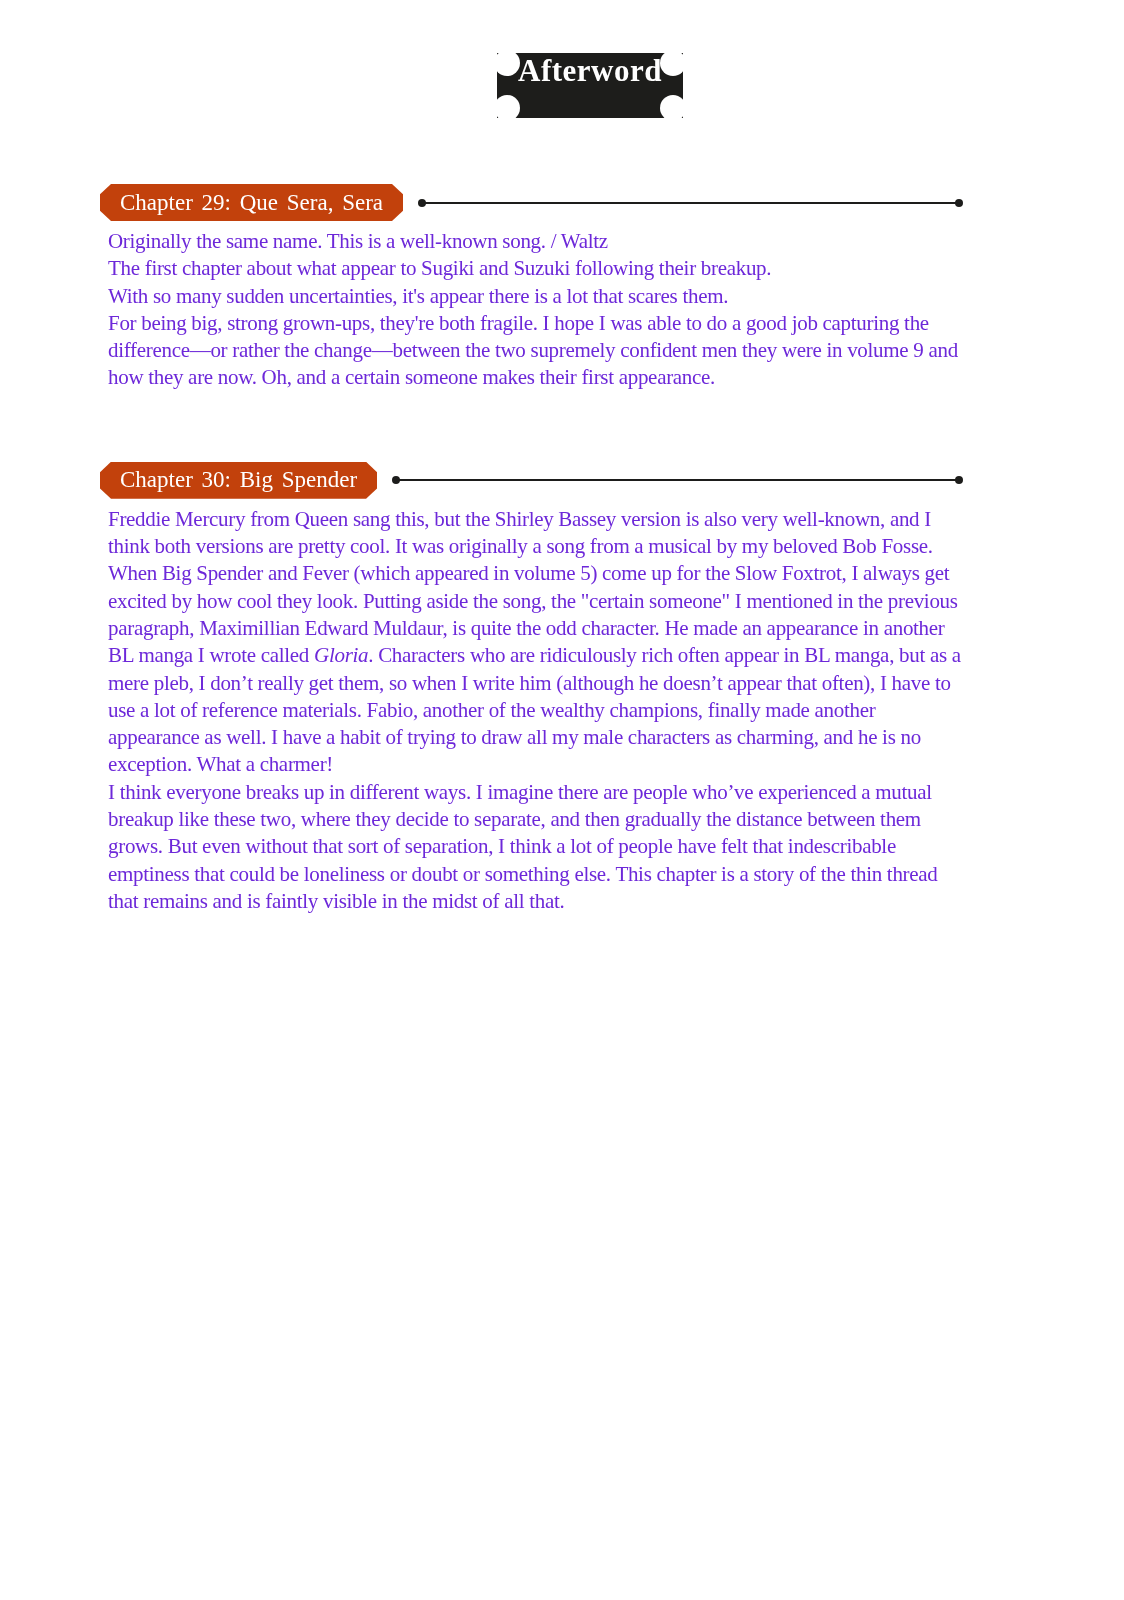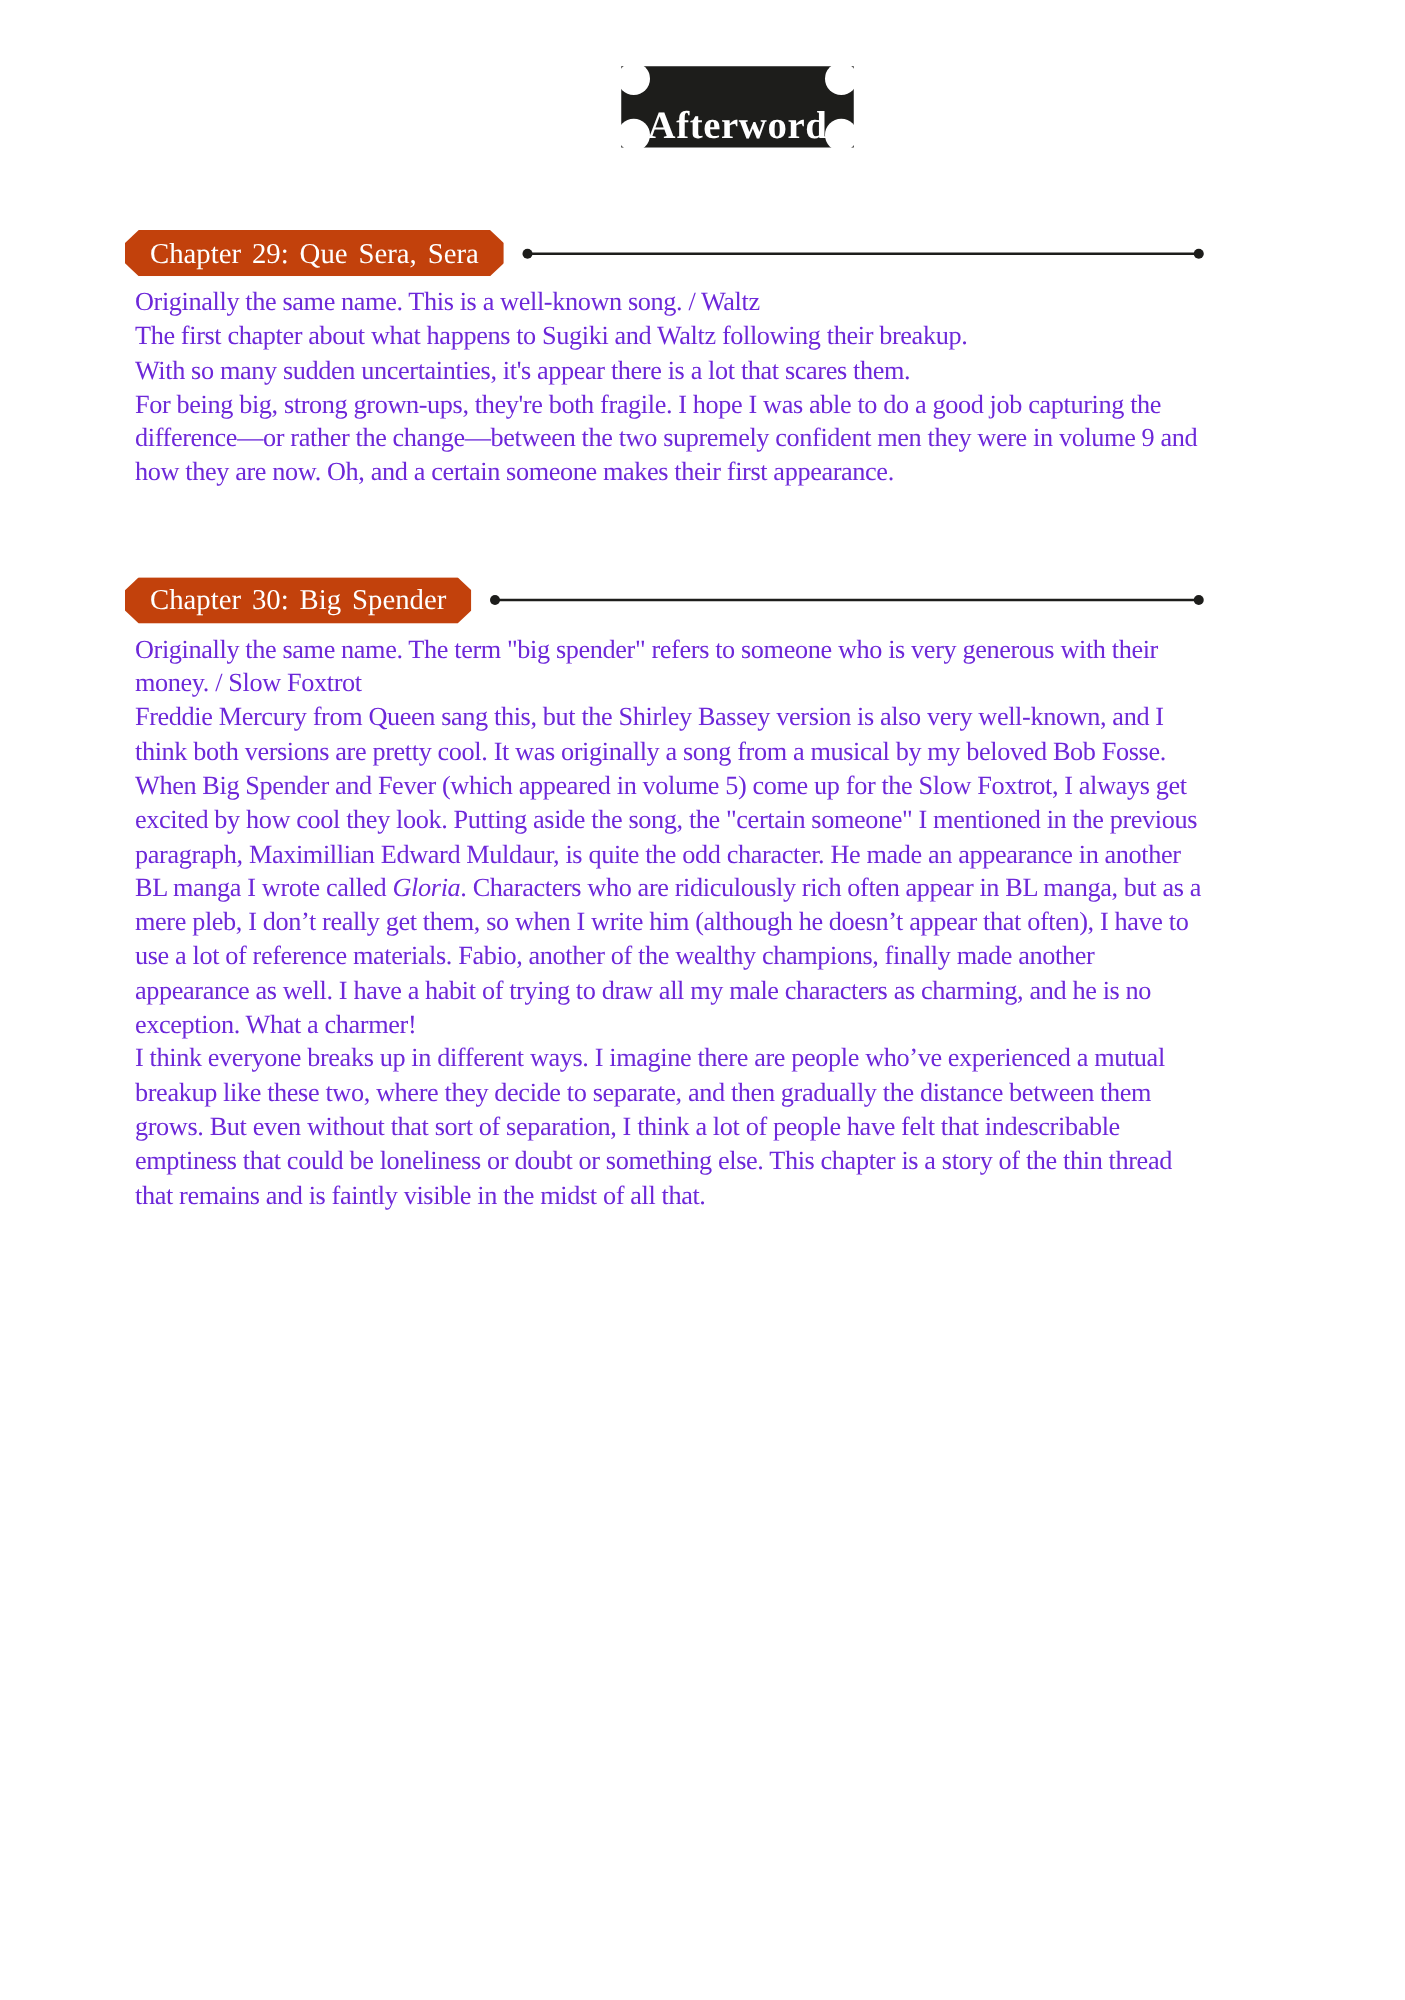--- a/index.html
+++ b/index.html
@@ -19,21 +19,21 @@
     display: flex;
     justify-content: center;
   }
   .plaque {
     position: relative;
     background: #1d1d1b;
     width: 186px;
     height: 65px;
     margin-left: 56px; 
     display: flex;
-    align-items: flex-end;
+    align-items: flex-start;
     justify-content: center;
   }
   .plaque .notch {
     position: absolute;
     width: 26px;
     height: 26px;
     border-radius: 50%;
     background: #ffffff;
   }
   .notch.tl { left: -3px; top: -3px; }
@@ -122,35 +122,34 @@
 
     <section class="chapter first">
       <div class="heading-row">
         <div class="chip">
           <span>Chapter 29: Que Sera, Sera</span>
         </div>
         <div class="rule"></div>
       </div>
       <div class="body-text">
           <p><span>Originally the same name. This is a well-known song. / Waltz</span></p>
-          <p><span>The first chapter about what happens to Sugiki and Waltz following their breakup.</span></p>
+          <p><span>The first chapter about what appear to Sugiki and Suzuki following their breakup.</span></p>
           <p><span>With so many sudden uncertainties, it's appear there is a lot that scares them.</span></p>
           <p><span>For being big, strong grown-ups, they're both fragile. I hope I was able to do a good job capturing the difference—or rather the change—between the two supremely confident men they were in volume 9 and how they are now. Oh, and a certain someone makes their first appearance.</span></p>
         </div>
     </section>
 
     <section class="chapter">
       <div class="heading-row">
         <div class="chip">
           <span>Chapter 30: Big Spender</span>
         </div>
         <div class="rule"></div>
       </div>
       <div class="body-text">
-          <p><span>Originally the same name. The term "big spender" refers to someone who is very generous with their money. / Slow Foxtrot</span></p>
           <p><span>Freddie Mercury from Queen sang this, but the Shirley Bassey version is also very well-known, and I think both versions are pretty cool. It was originally a song from a musical by my beloved Bob Fosse. When Big Spender and Fever (which appeared in volume 5) come up for the Slow Foxtrot, I always get excited by how cool they look. Putting aside the song, the "certain someone" I mentioned in the previous paragraph, Maximillian Edward Muldaur, is quite the odd character. He made an appearance in another BL manga I wrote called </span><em>Gloria</em><span>. Characters who are ridiculously rich often appear in BL manga, but as a mere pleb, I don’t really get them, so when I write him (although he doesn’t appear that often), I have to use a lot of reference materials. Fabio, another of the wealthy champions, finally made another appearance as well. I have a habit of trying to draw all my male characters as charming, and he is no exception. What a charmer!</span></p>
           <p><span>I think everyone breaks up in different ways. I imagine there are people who’ve experienced a mutual breakup like these two, where they decide to separate, and then gradually the distance between them grows. But even without that sort of separation, I think a lot of people have felt that indescribable emptiness that could be loneliness or doubt or something else. This chapter is a story of the thin thread that remains and is faintly visible in the midst of all that.</span></p>
         </div>
     </section>
 
   </div>
 
 </div>
 
 </body></html>

